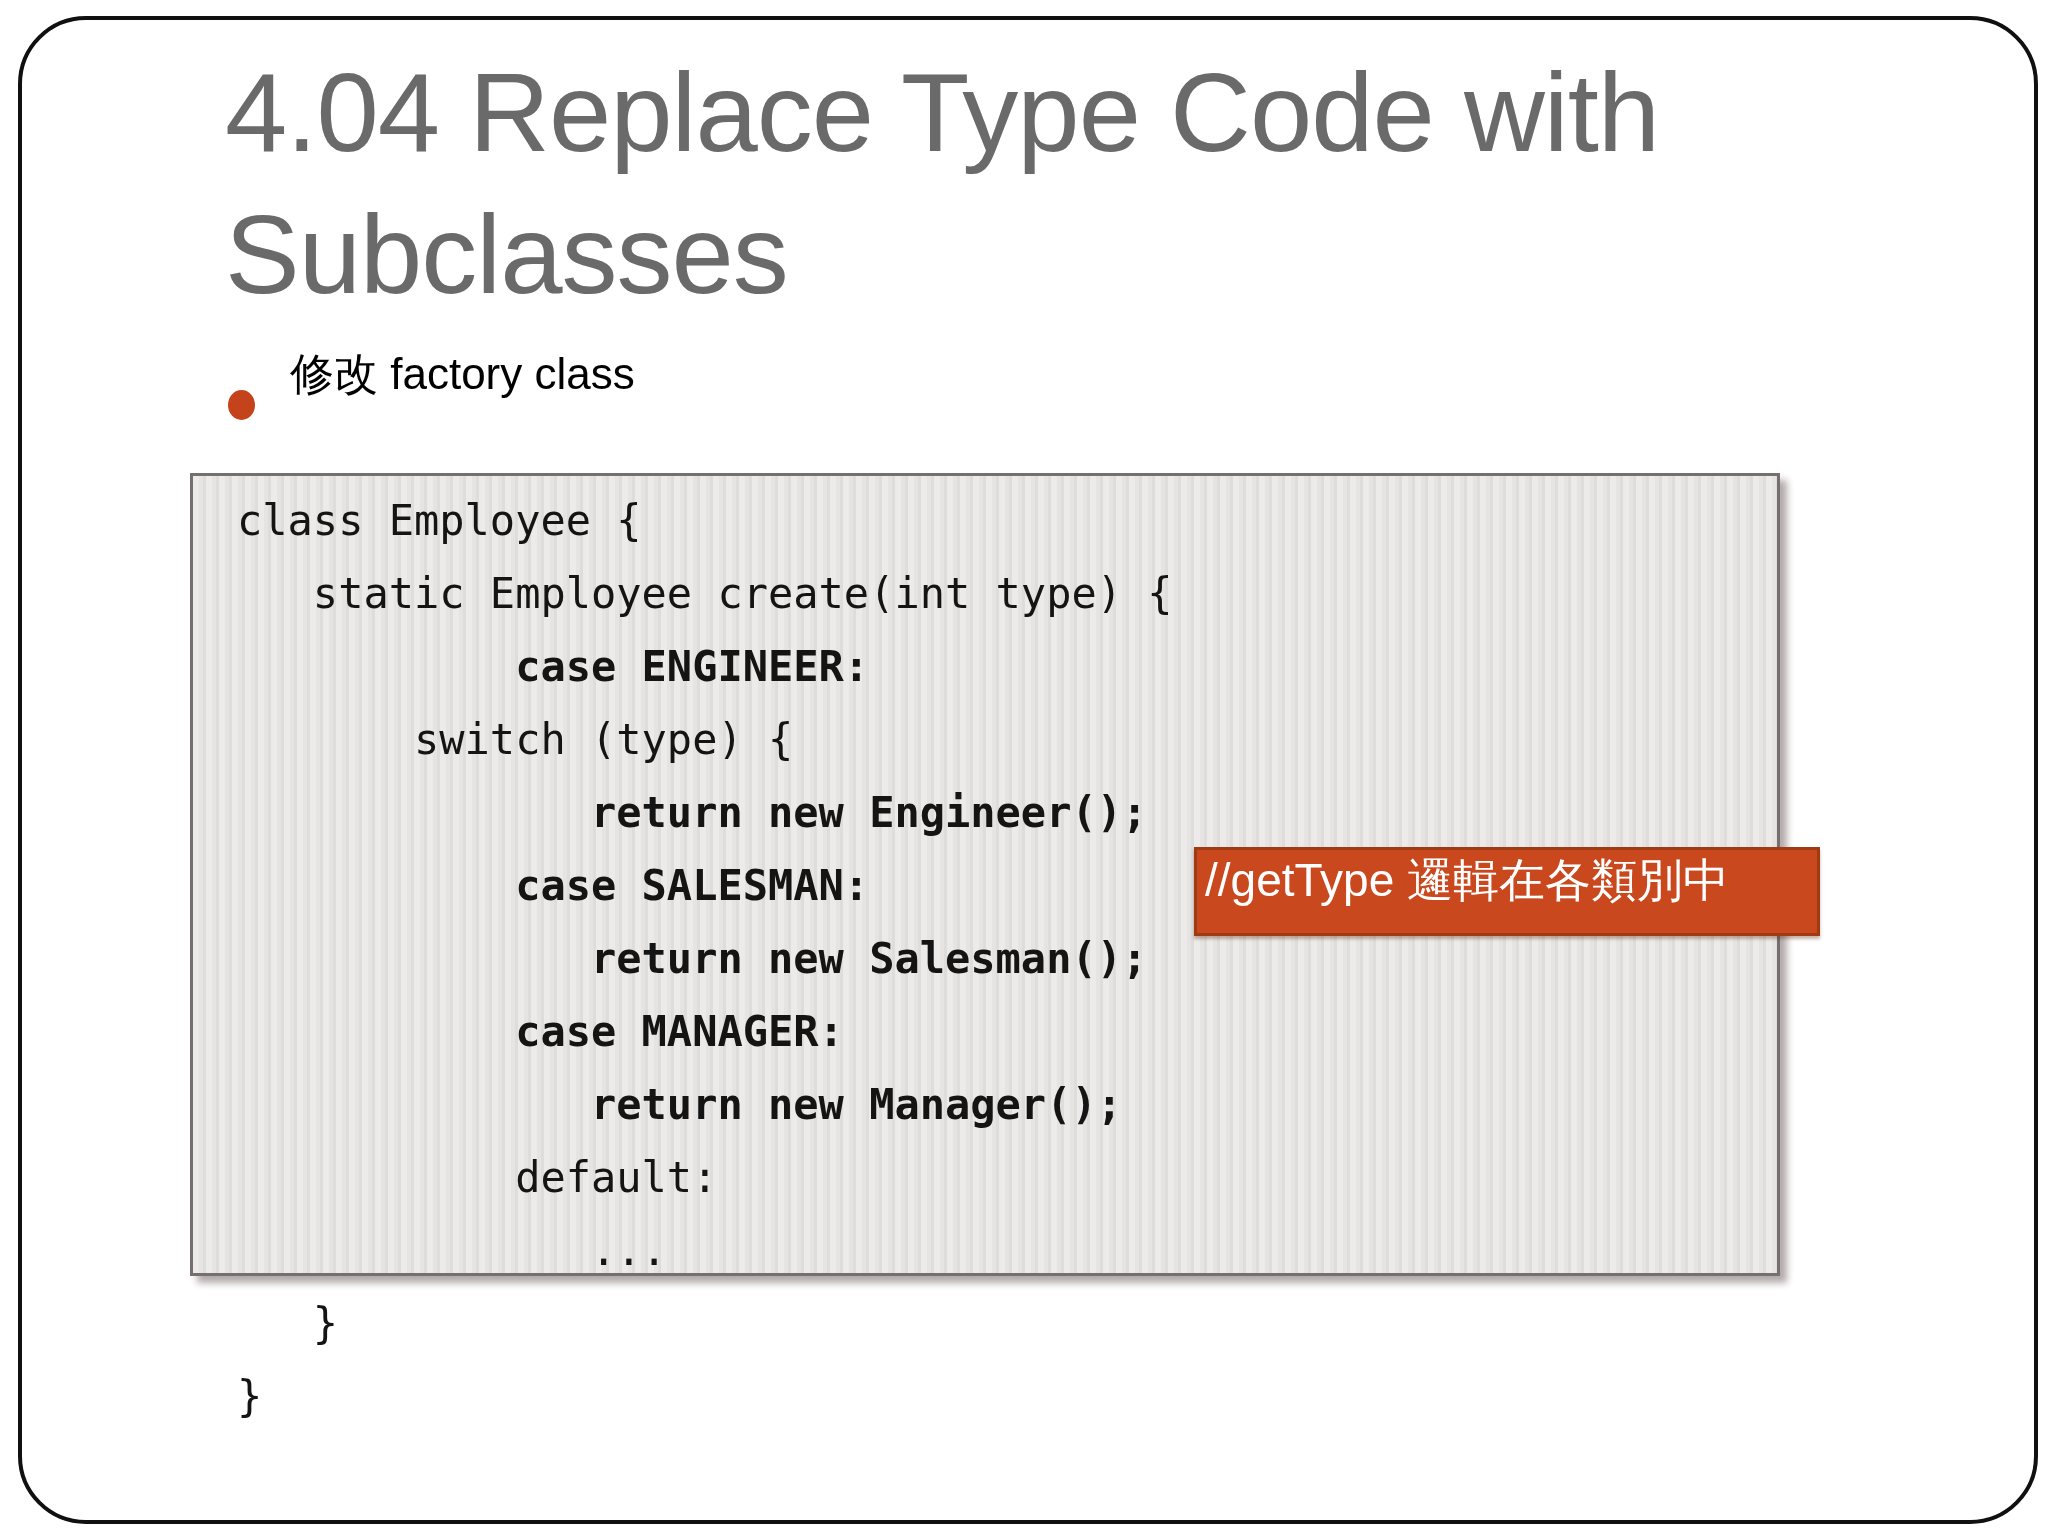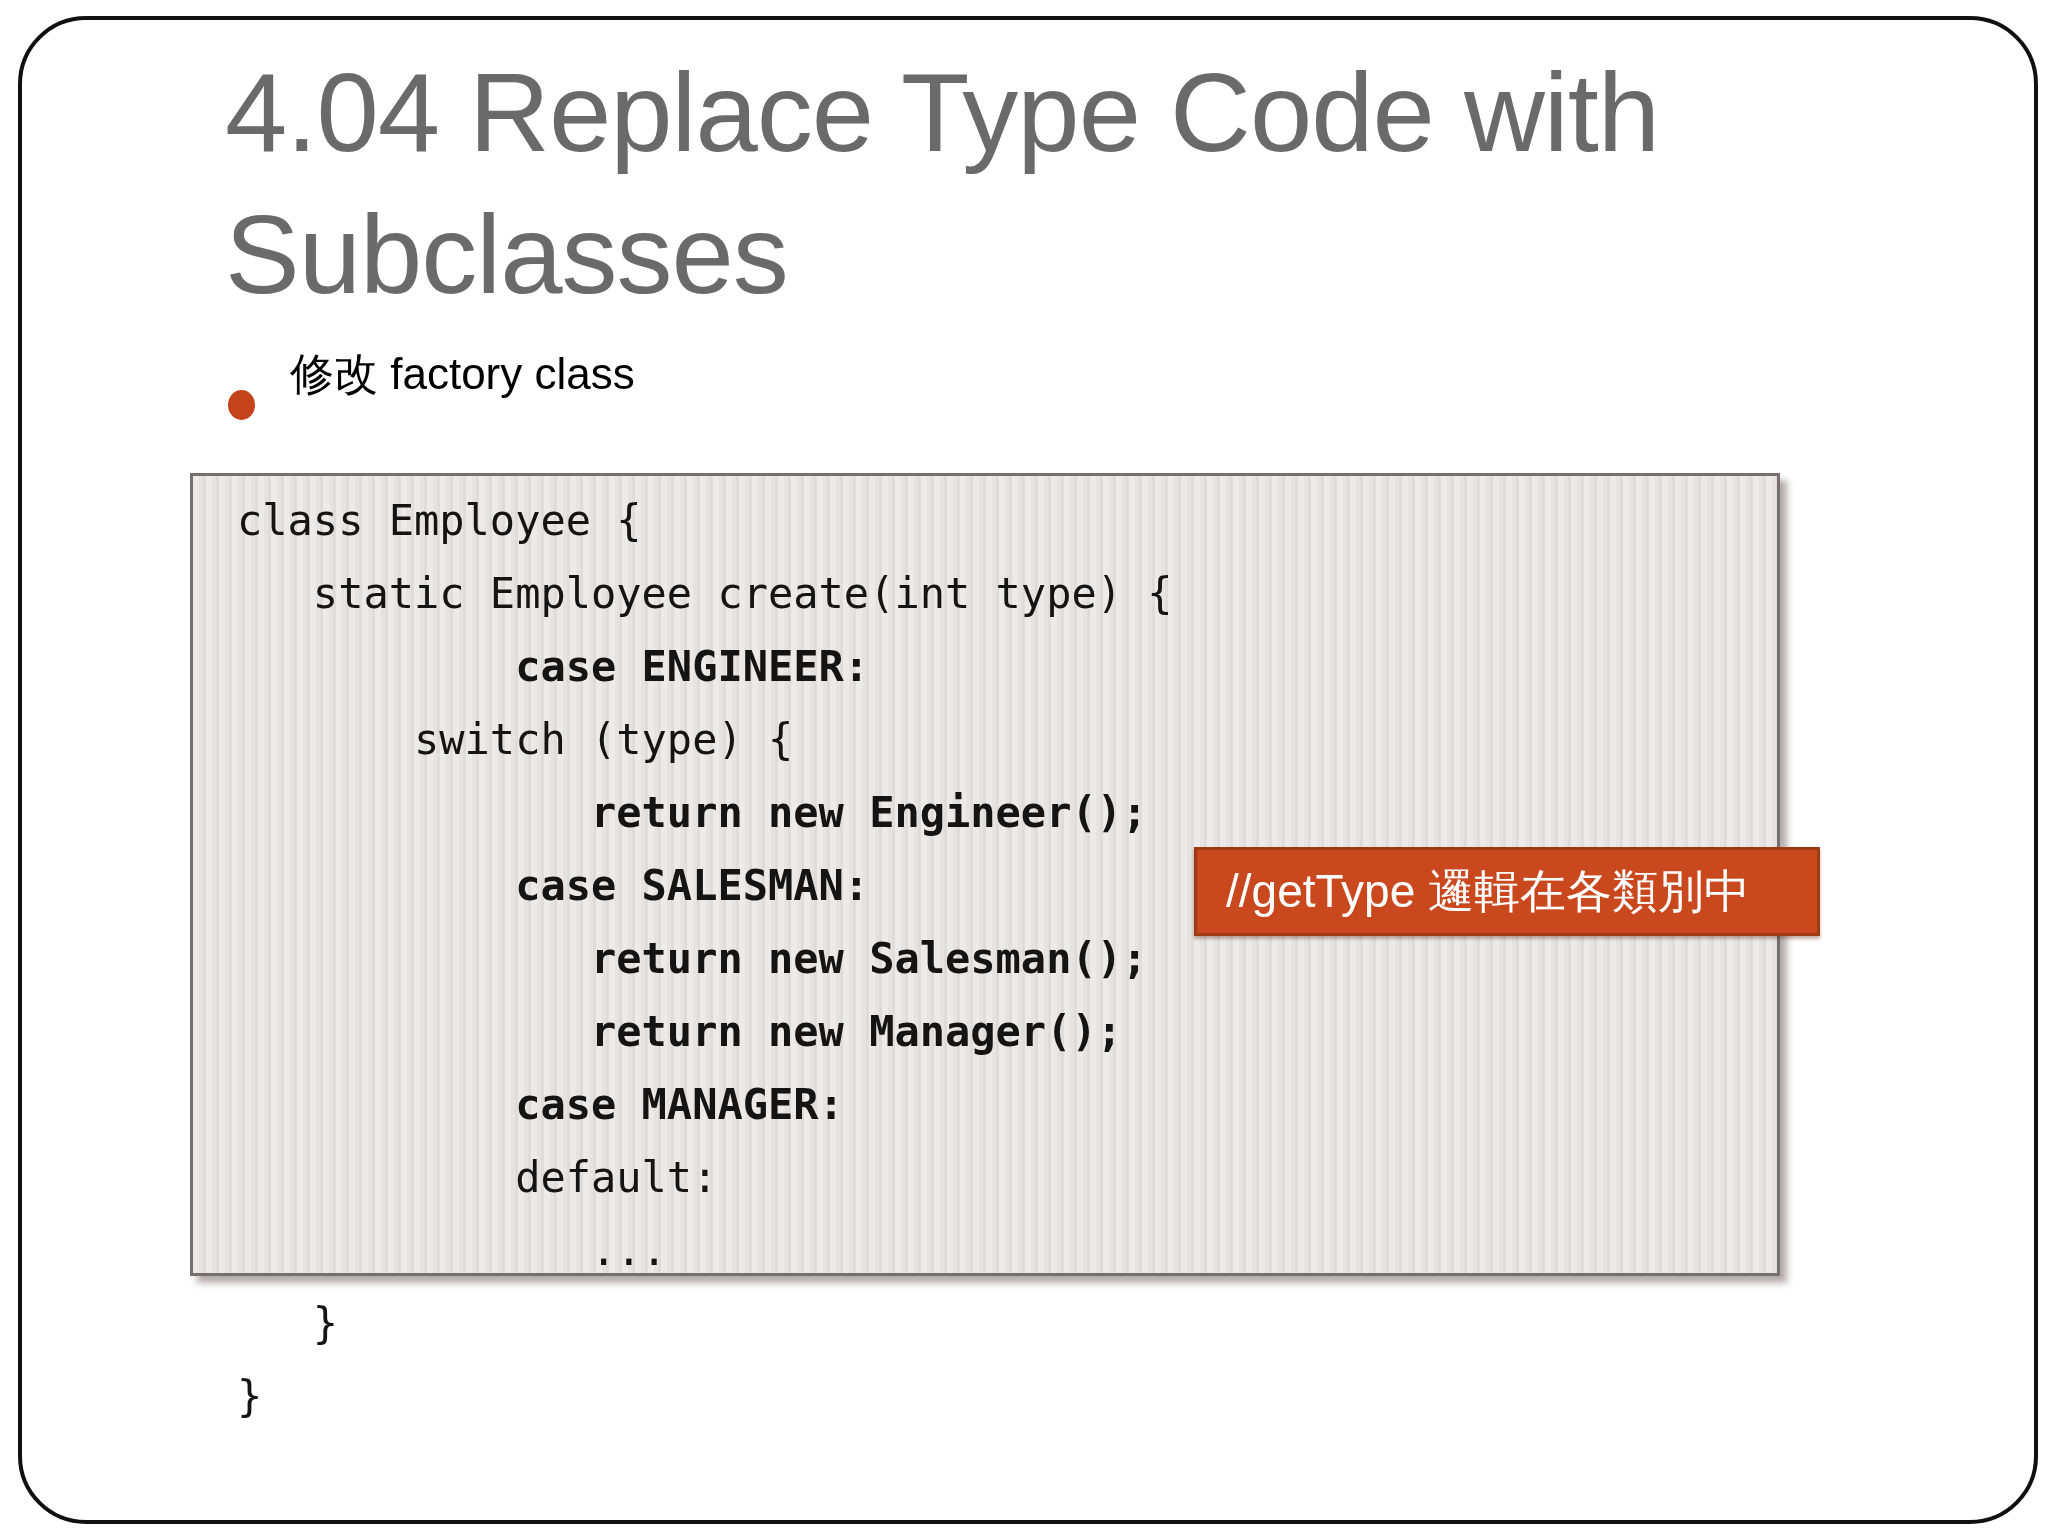--- a/index.html
+++ b/index.html
@@ -92,22 +92,22 @@
     position: absolute;
     left: 1194px;
     top: 847px;
     width: 626px;
     height: 89px;
     box-sizing: border-box;
     background: linear-gradient(#d052266, #c44317);
     background-color: #c9481d;
     border: 3px solid #a03a12;
     display: flex;
-    align-items: center;
-    padding-left: 29px;
+    align-items: flex-start;
+    padding-left: 8px;
     z-index: 3;
     box-shadow: 0 3px 3px rgba(90, 40, 10, 0.35);
   }
   .callout-text {
     font-size: 46px;
     color: #ffffff;
     white-space: nowrap;
     font-family: "Liberation Sans", "DejaVu Sans", sans-serif;
   }
 </style>
@@ -125,22 +125,22 @@
   <div class="bullet-text">修改 factory class</div>
 
   <div class="codebox">
       <div class="code-line">class Employee {</div>
       <div class="code-line">   static Employee create(int type) {</div>
       <div class="code-line bold">           case ENGINEER:</div>
       <div class="code-line">       switch (type) {</div>
       <div class="code-line bold">              return new Engineer();</div>
       <div class="code-line bold">           case SALESMAN:</div>
       <div class="code-line bold">              return new Salesman();</div>
+      <div class="code-line bold">           case MANAGER:</div>
       <div class="code-line bold">              return new Manager();</div>
-      <div class="code-line bold">           case MANAGER:</div>
       <div class="code-line">           default:</div>
       <div class="code-line">              ...</div>
       <div class="code-line">   }</div>
       <div class="code-line">}</div>
     </div>
 
   <div class="callout">
     <span class="callout-text">//getType 邏輯在各類別中</span>
   </div>
 

